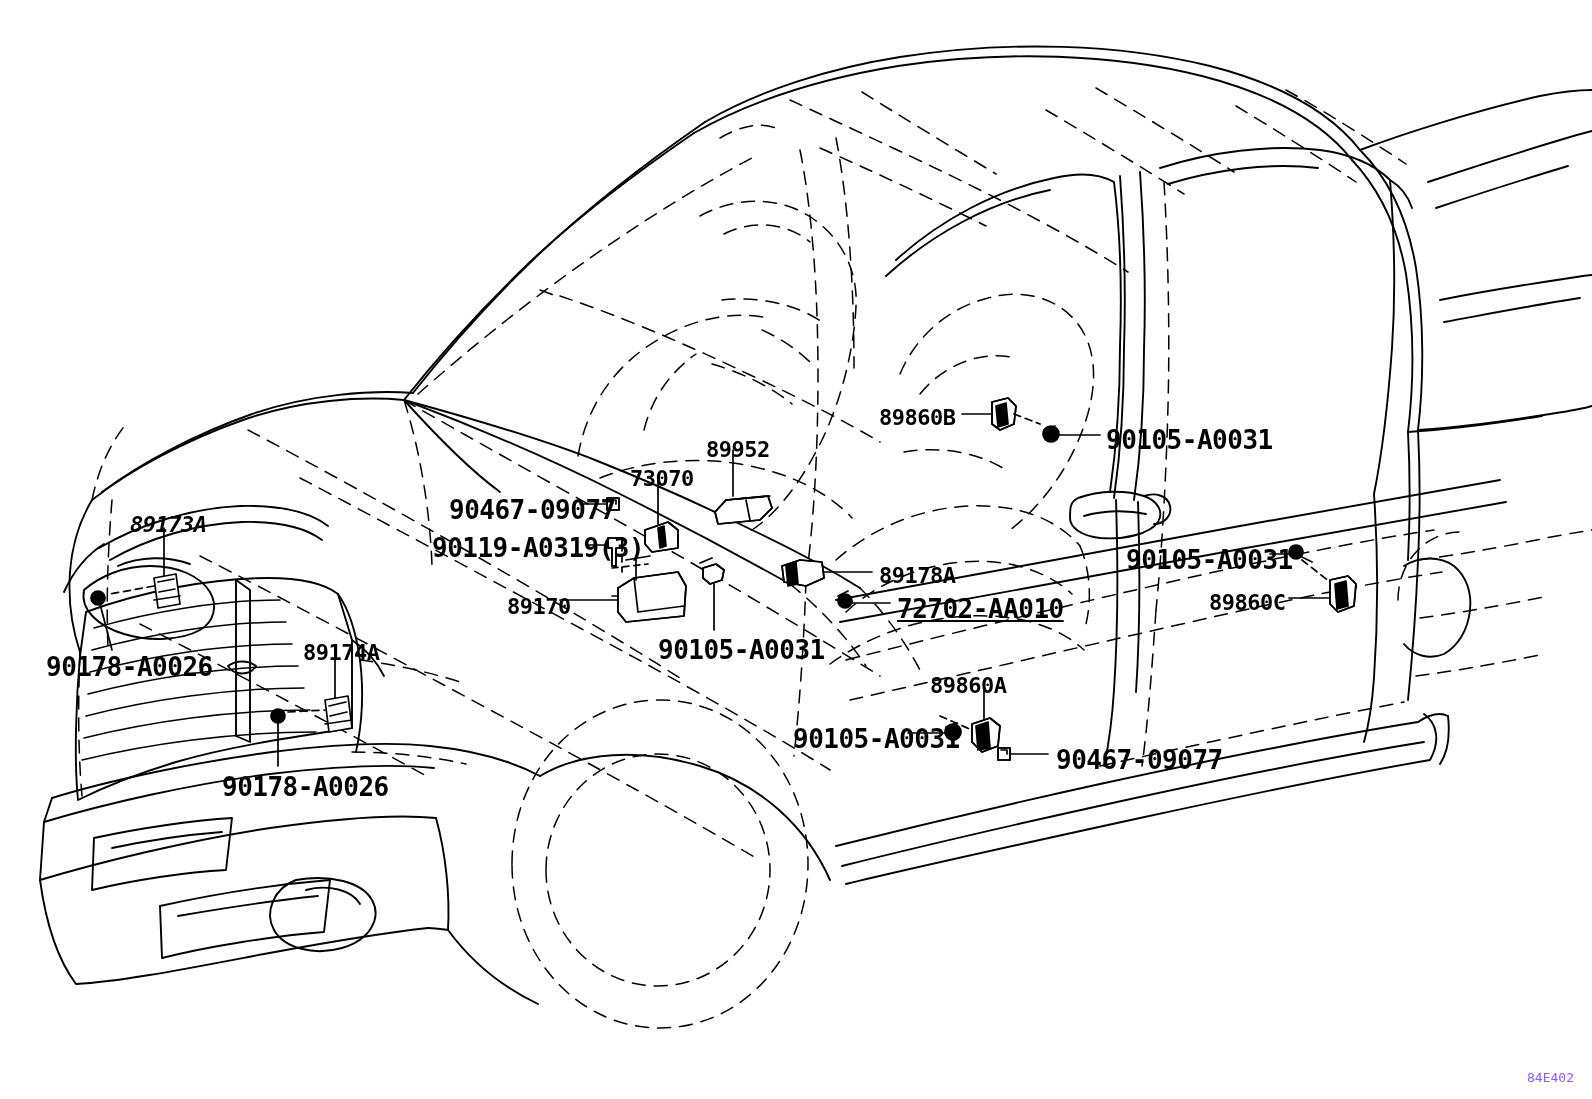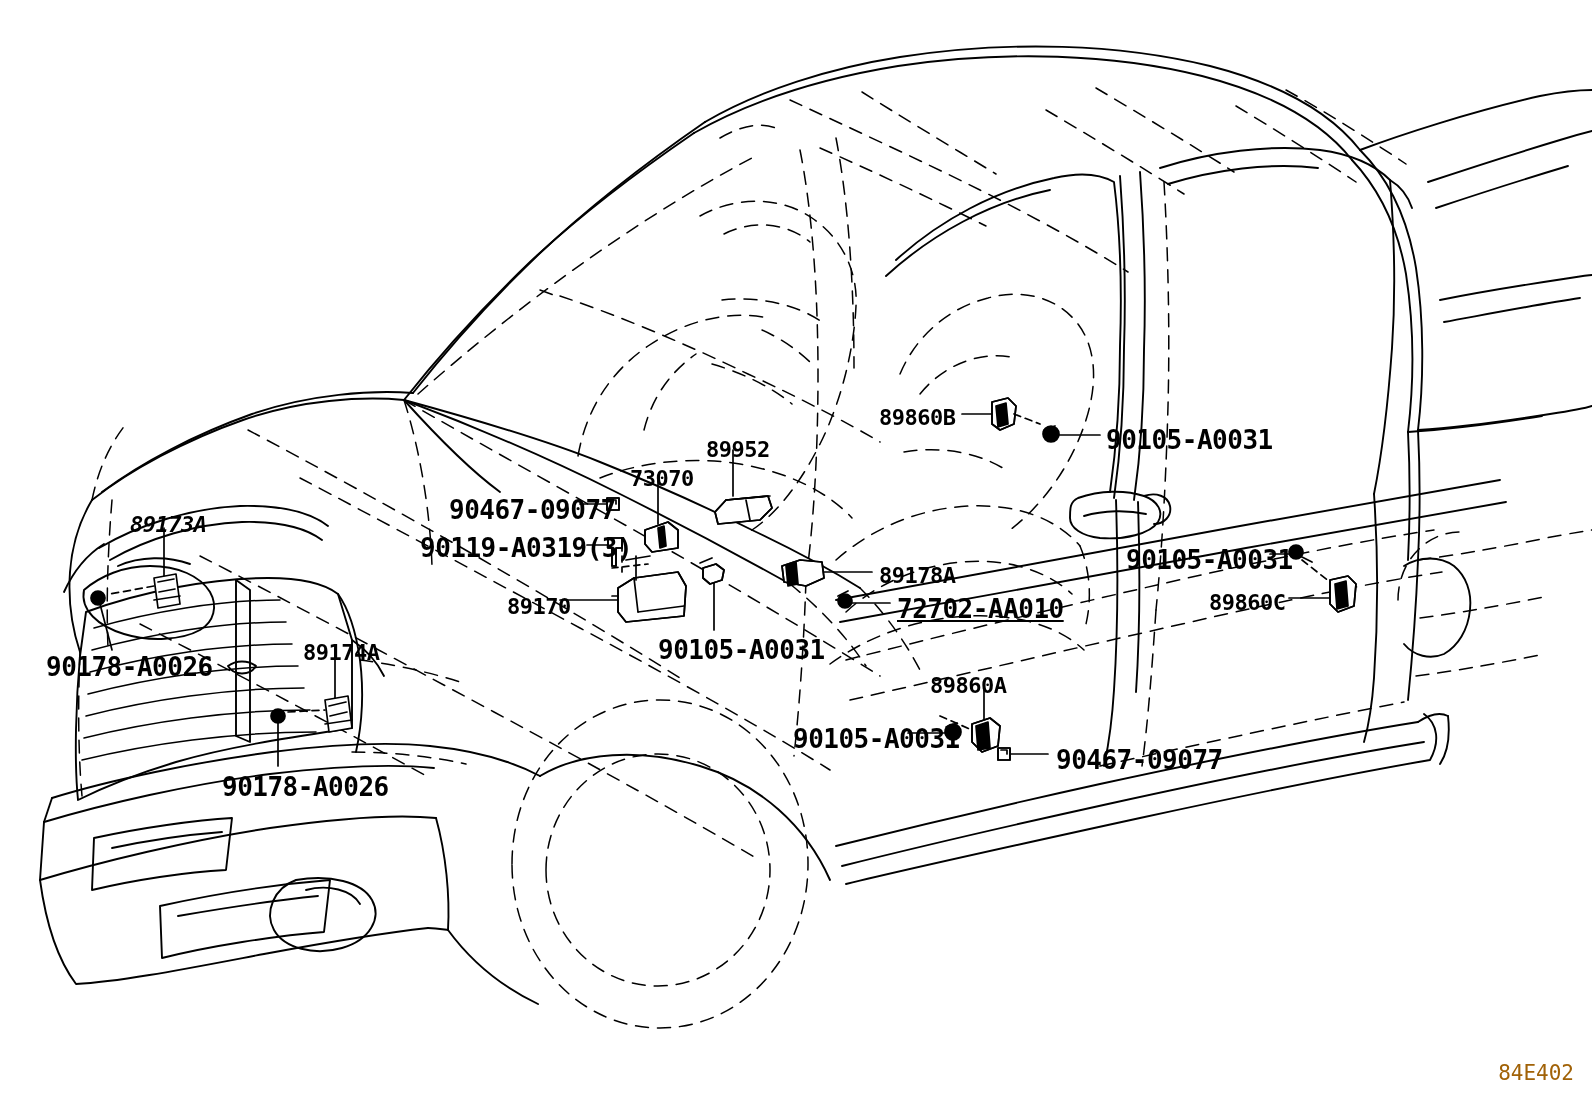--- a/index.html
+++ b/index.html
@@ -3,22 +3,22 @@
 <meta charset="utf-8">
 <style>
   html,body{margin:0;padding:0;background:#ffffff;}
   body{font-family:"DejaVu Sans Mono","Liberation Mono",monospace;}
   #stage{position:relative;width:1592px;height:1099px;background:#fff;overflow:hidden;}
   #art{position:absolute;left:0;top:0;width:1592px;height:1099px;}
   .lbl{position:absolute;font-family:"DejaVu Sans Mono","Liberation Mono",monospace;
        font-weight:700;color:#000;white-space:nowrap;letter-spacing:-0.5px;}
   .lbl.s22{font-size:22px;}
   .lbl.s21{font-size:26px;}
-  #diagid{position:absolute;right:18px;bottom:14px;font-size:21px;font-weight:400;
-          font-family:"DejaVu Sans Mono","Liberation Mono",monospace;color:#a16207;letter-spacing:0px;}
+  #diagid{position:absolute;right:18px;bottom:14px;font-size:13px;font-weight:400;
+          font-family:"DejaVu Sans Mono","Liberation Mono",monospace;color:#8b5cf6;letter-spacing:0px;}
 </style>
 </head>
 <body>
 
 <div id="stage">
 
   <svg id="art" viewBox="0 0 1592 1099" xmlns="http://www.w3.org/2000/svg">
     <g fill="none" stroke="#000" stroke-width="1.9" stroke-linecap="round" stroke-linejoin="round">
 
       <path d="M705,122 C760,90 830,68 900,57 C1010,40 1120,44 1210,66 C1280,84 1330,112 1360,150"></path>
@@ -328,21 +328,21 @@
       </g>
     </g>
   </svg>
 
   <div id="labels-layer">
       <div class="lbl s22" style="left: 130px; top: 512px; font-style: italic;">89173A</div>
       <div class="lbl s22" style="left: 303px; top: 632px; margin-top: 8px;">89174A</div>
       <div class="lbl s21" style="left: 46px; top: 652px;">90178-A0026</div>
       <div class="lbl s21" style="left: 222px; top: 772px;">90178-A0026</div>
       <div class="lbl s21" style="left: 449px; top: 495px;">90467-09077</div>
-      <div class="lbl s21" style="left: 420px; top: 533px;">90119-A0319(3)</div>
+      <div class="lbl s21" style="left: 432px; top: 533px;">90119-A0319(3)</div>
       <div class="lbl s22" style="left: 507px; top: 594px;">89170</div>
       <div class="lbl s22" style="left: 630px; top: 466px;">73070</div>
       <div class="lbl s22" style="left: 706px; top: 437px;">89952</div>
       <div class="lbl s21" style="left: 658px; top: 635px;">90105-A0031</div>
       <div class="lbl s22" style="left: 879px; top: 405px;">89860B</div>
       <div class="lbl s21" style="left: 1106px; top: 425px;">90105-A0031</div>
       <div class="lbl s22" style="left: 879px; top: 563px;">89178A</div>
       <div class="lbl s21" style="left: 897px; top: 594px; text-decoration: underline;">72702-AA010</div>
       <div class="lbl s21" style="left: 1126px; top: 545px;">90105-A0031</div>
       <div class="lbl s22" style="left: 1209px; top: 590px;">89860C</div>

